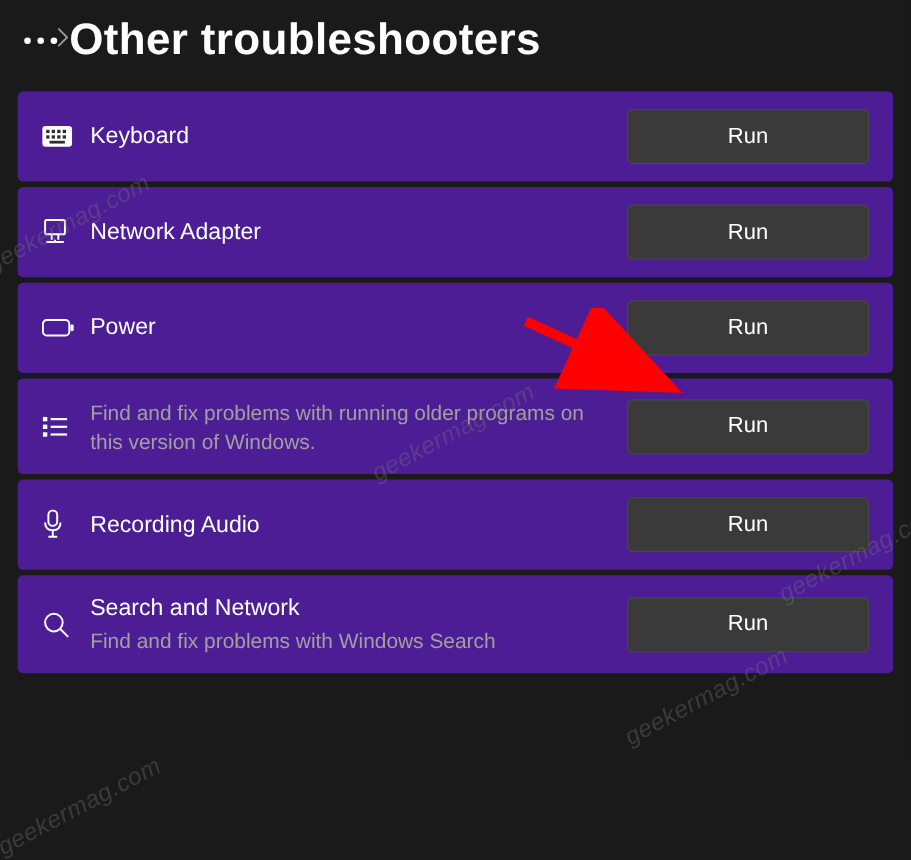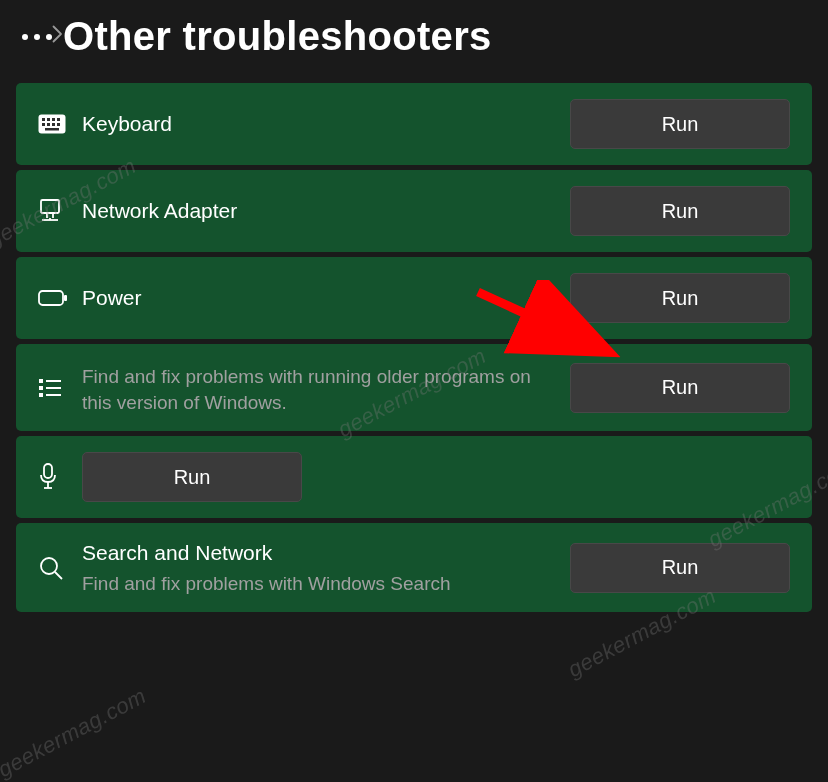--- a/index.html
+++ b/index.html
@@ -43,21 +43,21 @@
       color: #ffffff;
       letter-spacing: 0.3px;
     }
     .list {
       display: flex;
       flex-direction: column;
       gap: 5px;
       padding: 0 16px;
     }
     .row {
-      background: #14532d;
+      background: #4c1d95;
       border-radius: 5px;
       display: flex;
       align-items: center;
       padding: 16px 22px;
       min-height: 74px;
     }
     .row-icon {
       width: 44px;
       flex-shrink: 0;
       display: flex;
@@ -195,20 +195,23 @@
 
   <div class="row">
     <div class="row-icon">
       <svg width="20" height="28" viewBox="0 0 20 28" fill="none" stroke="#fff" stroke-width="1.8">
           <rect x="6" y="1" width="8" height="14" rx="4"></rect>
           <path d="M3 12 C3 17 6 19 10 19 C14 19 17 17 17 12"></path>
           <line x1="10" y1="19" x2="10" y2="25"></line>
           <line x1="6" y1="25" x2="14" y2="25"></line>
         </svg>
     </div>
+    <div class="row-text">
+      <div class="row-label">Recording Audio</div>
+    </div>
     <button class="run-btn">Run</button>
   </div>
 
   <div class="row">
     <div class="row-icon">
       <svg width="26" height="26" viewBox="0 0 26 26" fill="none" stroke="#fff" stroke-width="1.8">
           <circle cx="11" cy="11" r="8"></circle>
           <line x1="17" y1="17" x2="24" y2="24"></line>
         </svg>
     </div>

